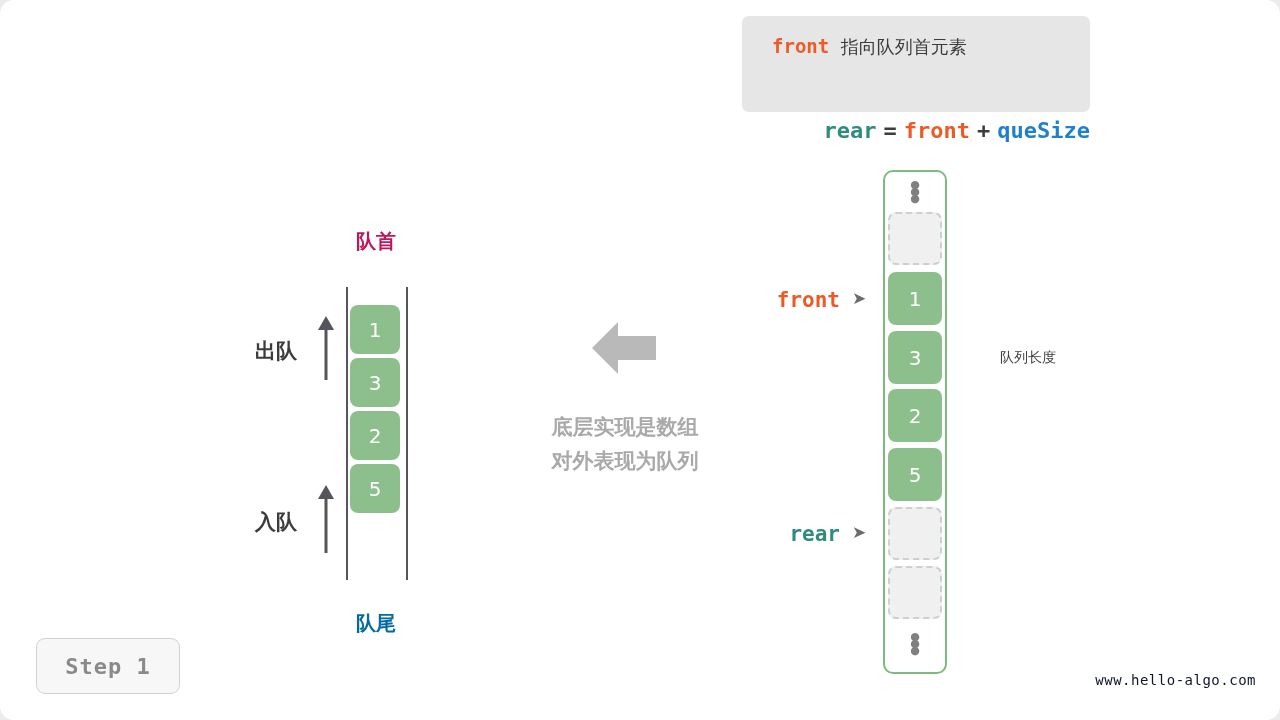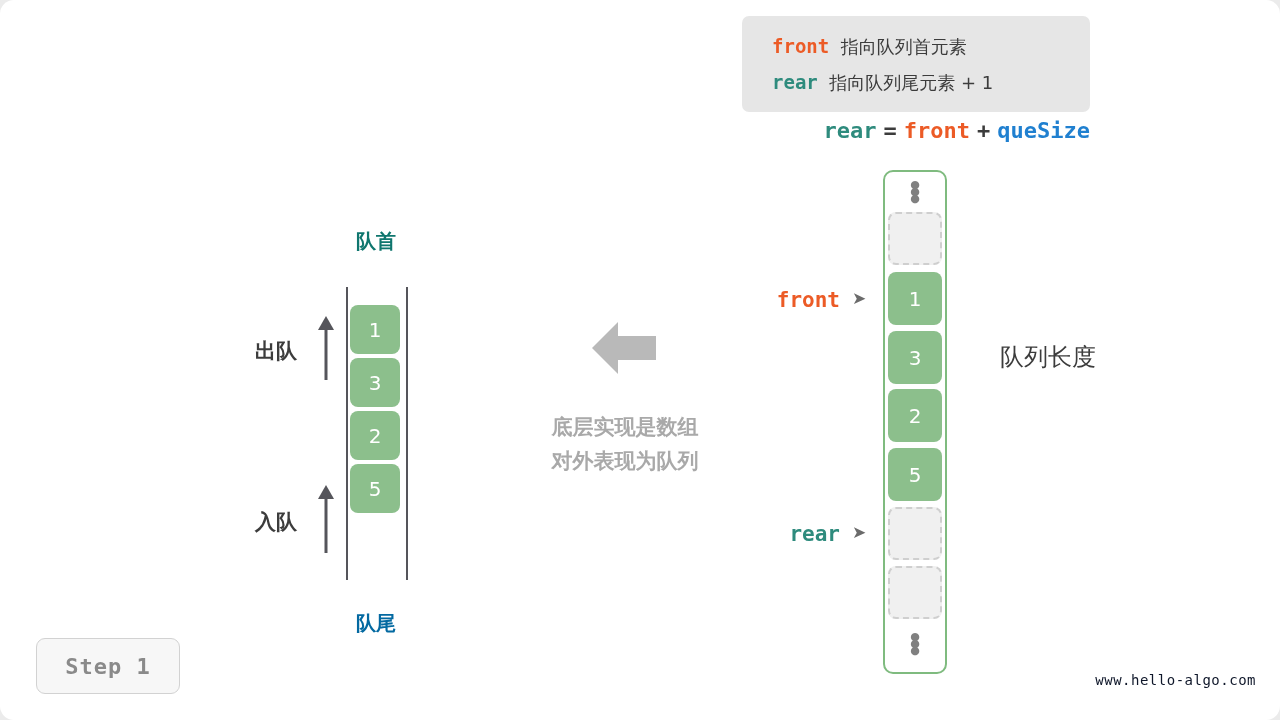--- a/index.html
+++ b/index.html
@@ -69,21 +69,21 @@
     font-family: "DejaVu Sans Mono", "Liberation Mono", monospace;
     color: #3c3c3c;
     font-weight: bold;
   }
 
   
   #left-queue { position: absolute; left: 0; top: 0; }
   #label-head {
     position: absolute; left: 330px; top: 228px;
     width: 92px; text-align: center;
-    font-size: 20px; font-weight: bold; color: #0f766e;
+    font-size: 20px; font-weight: bold; color: #be185d;
   }
   #label-tail {
     position: absolute; left: 330px; top: 610px;
     width: 92px; text-align: center;
     font-size: 20px; font-weight: bold; color: #0369a1;
   }
   .rail {
     position: absolute;
     top: 287px;
     width: 2px;
@@ -198,21 +198,21 @@
   #tick-rear  { left: 852px; top: 524px; }
 
   
   #size-note {
     position: absolute;
     left: 1000px;
     top: 341px;
     white-space: nowrap;
   }
   #size-note .cnline {
-    font-size: 24px;
+    font-size: 14px;
     color: #3c3c3c;
     line-height: 32px;
   }
   #size-note .codeline {
     font-family: "DejaVu Sans Mono", "Liberation Mono", monospace;
     font-size: 21px;
     font-weight: bold;
     line-height: 36px;
   }
   #size-note .codeline .plain { color: #3c3c3c; }
@@ -251,23 +251,20 @@
 </style>
 </head>
 <body>
 
 <div id="canvas">
 
   <div id="legend-box">
     <div class="legend-line">
       <span class="mono c-front">front</span><span class="cn">&nbsp;&nbsp;</span><span class="cn">指向队列首元素</span>
     </div>
-    <div class="legend-line">
-      <span class="mono c-rear">rear</span><span class="cn">&nbsp;&nbsp;</span><span class="cn">指向队列尾元素 + 1</span>
-    </div>
   </div>
 
   <div id="formula">
     <span class="mono c-rear">rear</span>
     <span class="op">=</span>
     <span class="mono c-front">front</span>
     <span class="op">+</span>
     <span class="mono c-size">queSize</span>
   </div>
 

